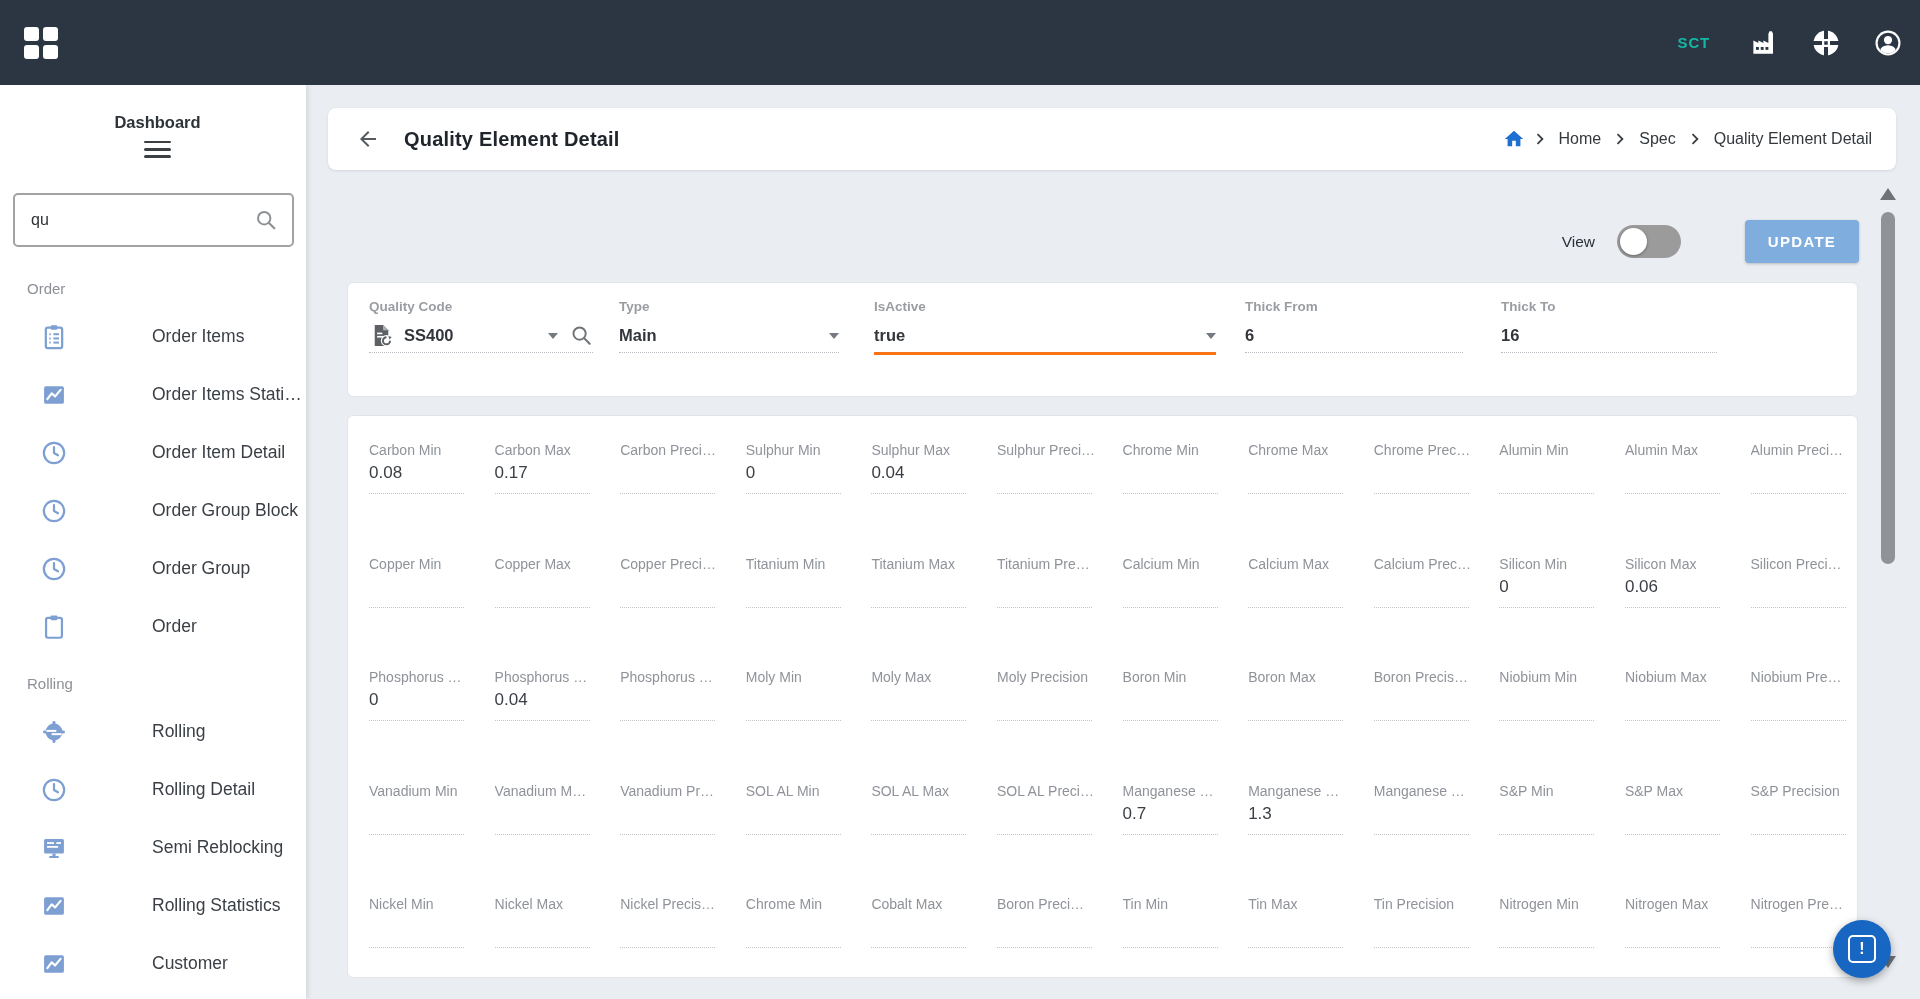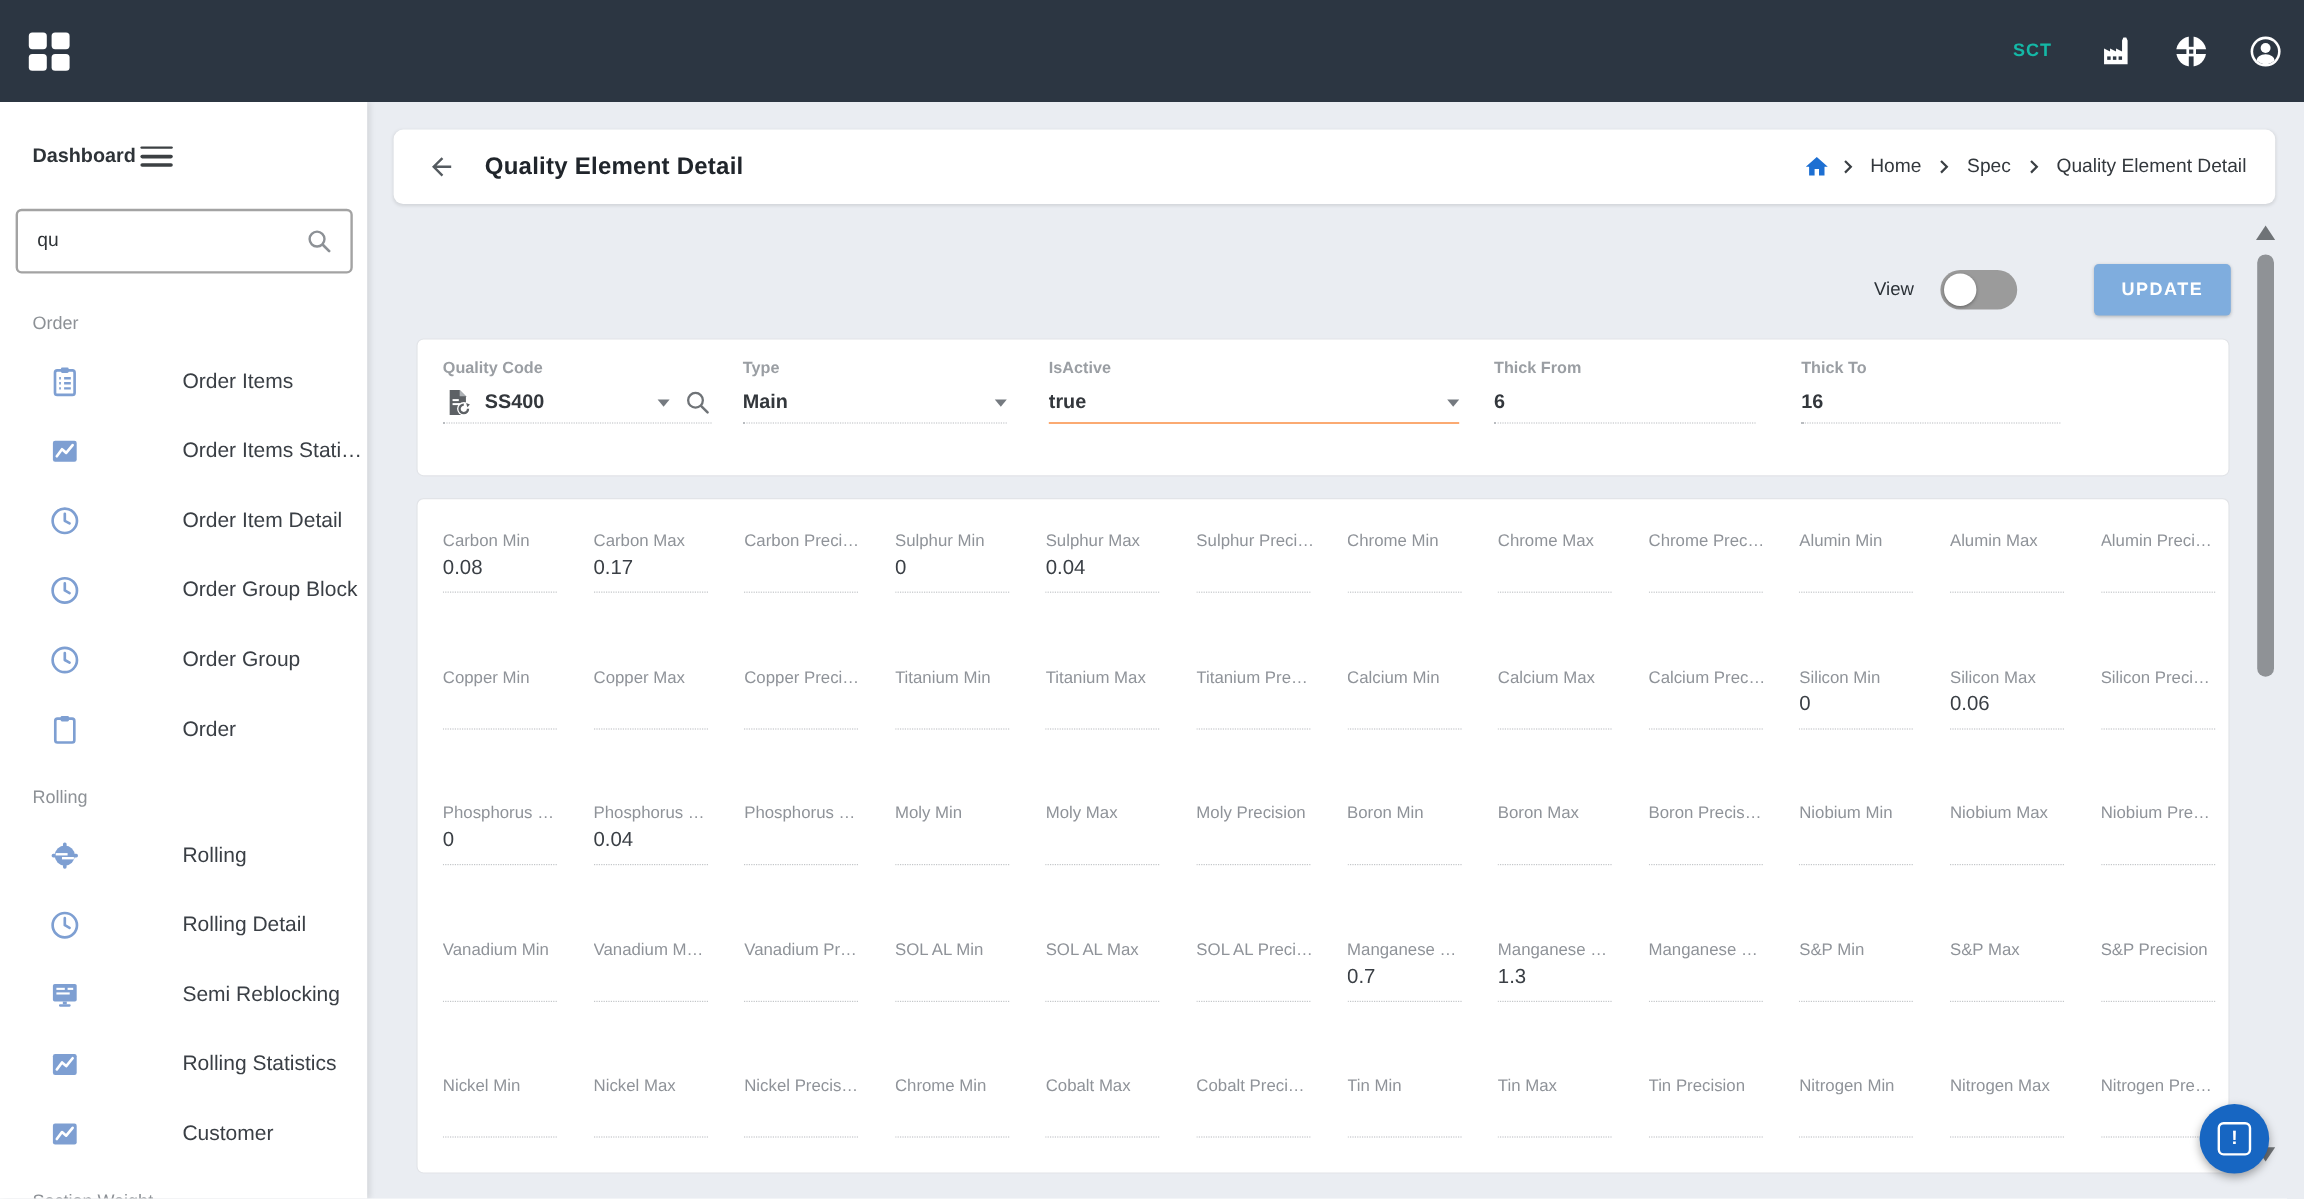--- a/index.html
+++ b/index.html
@@ -12,21 +12,21 @@
   .grid-icon{display:grid;grid-template-columns:15px 15px;grid-gap:4px;}
   .grid-icon i{width:15px;height:14px;background:#fff;border-radius:3px;}
   .nav-right{position:absolute;right:16px;top:0;height:85px;display:flex;align-items:center;gap:30px;}
   .nav-app-code{color:#14b8a6;font-size:15px;font-weight:700;letter-spacing:.8px;margin-right:8px;}
   .nav-icon-btn{background:none;border:none;padding:0;width:32px;height:32px;cursor:pointer;display:flex;align-items:center;justify-content:center;}
   .nav-icon-btn svg{width:30px;height:30px;}
 
   
   .sidebar{position:absolute;left:0;top:85px;width:306px;height:914px;background:#fff;
            box-shadow:2px 0 5px rgba(0,0,0,.10);z-index:5;overflow:hidden;}
-  .sidebar-head{display:flex;align-items:center;padding:28px 18px 0 27px;}
+  .sidebar-head{display:flex;align-items:center;justify-content:space-between;padding:28px 18px 0 27px;flex-direction:column;}
   .sidebar-title{font-size:16.5px;font-weight:700;color:#2e3338;}
   .hamburger{background:none;border:none;cursor:pointer;padding:4px;}
   .hamburger b{display:block;width:27px;height:2.8px;background:#3c4043;border-radius:2px;margin:4.6px 0;}
   .search-box{margin:26px 12px 0 13px;height:50px;border:2px solid #a3a3a3;border-radius:5px;
               display:flex;align-items:center;padding:0 14px;background:#fff;}
   .search-box input{flex:1;border:none;outline:none;font-size:16px;color:#2f3337;font-family:"Liberation Sans",sans-serif;background:transparent;}
   .search-box svg{width:24px;height:24px;flex:none;}
   .sidebar-nav{margin-top:14px;}
   .nav-section-label{padding:20px 0 12px 27px;font-size:15px;line-height:15px;color:#8d9196;}
   .nav-item{height:58px;display:flex;align-items:center;padding-left:40px;cursor:pointer;gap:48px;}
@@ -53,21 +53,21 @@
   .update-btn{margin-left:64px;width:114px;height:43px;background:#7fadde;color:#fff;border:none;border-radius:4px;
               font-family:"Liberation Sans",sans-serif;font-size:15px;font-weight:700;letter-spacing:1.3px;cursor:pointer;
               box-shadow:0 1px 3px rgba(0,0,0,.22);}
 
   
   .form-card{position:absolute;left:347px;top:282px;width:1511px;height:115px;background:#fff;border:1px solid #e2e4e8;border-radius:6px;z-index:2;box-sizing:border-box;font-weight:bold;}
   .field{position:absolute;top:16px;}
   .field label{display:block;font-size:13.5px;color:#9a9ea3;margin-bottom:5px;}
   .control{display:flex;align-items:center;height:33px;}
   .control.dotted{border-bottom:1px dotted #b9bcc0;}
-  .control.solid{border-bottom:1px solid #f97316;}
+  .control.solid{border-bottom:3px solid #f97316;}
   .control .val{font-size:16.5px;color:#33373c;}
   .caret{width:0;height:0;border-left:5.5px solid transparent;border-right:5.5px solid transparent;border-top:6.5px solid #757a80;margin-left:auto;cursor:pointer;}
   .f-qc{left:21px;width:224px;}
   .f-qc .doc-icon{width:25px;height:25px;margin-right:10px;}
   .f-qc .mini-search{width:23px;height:23px;margin-left:12px;cursor:pointer;}
   .f-type{left:271px;width:220px;}
   .f-active{left:526px;width:342px;}
   .f-tfrom{left:897px;width:218px;}
   .f-tto{left:1153px;width:216px;}
 
@@ -615,21 +615,21 @@
     <span class="glabel">Chrome Min</span>
     <span class="gvalue"></span>
   </div>
 
   <div class="gcell">
     <span class="glabel">Cobalt Max</span>
     <span class="gvalue"></span>
   </div>
 
   <div class="gcell">
-    <span class="glabel">Cobalt Preci…</span>
+    <span class="glabel">Boron Preci…</span>
     <span class="gvalue"></span>
   </div>
 
   <div class="gcell">
     <span class="glabel">Tin Min</span>
     <span class="gvalue"></span>
   </div>
 
   <div class="gcell">
     <span class="glabel">Tin Max</span>

